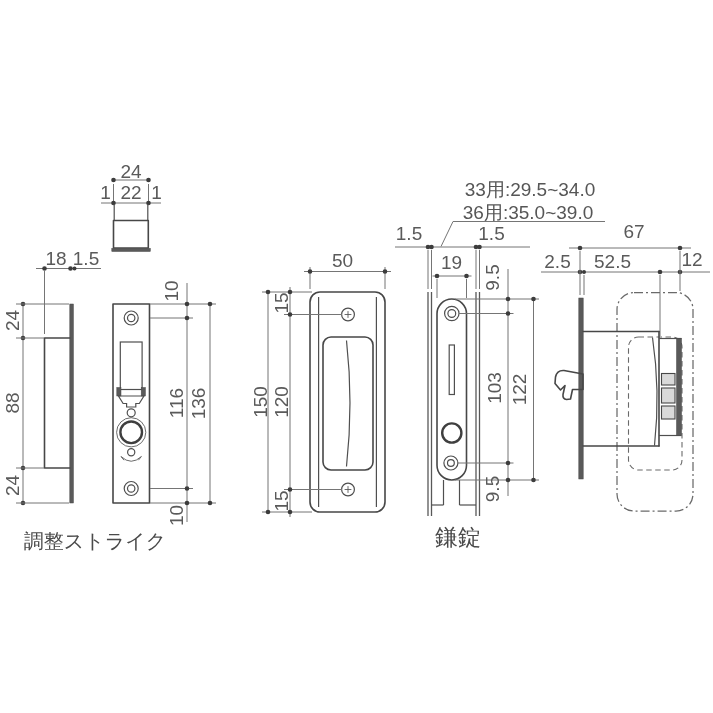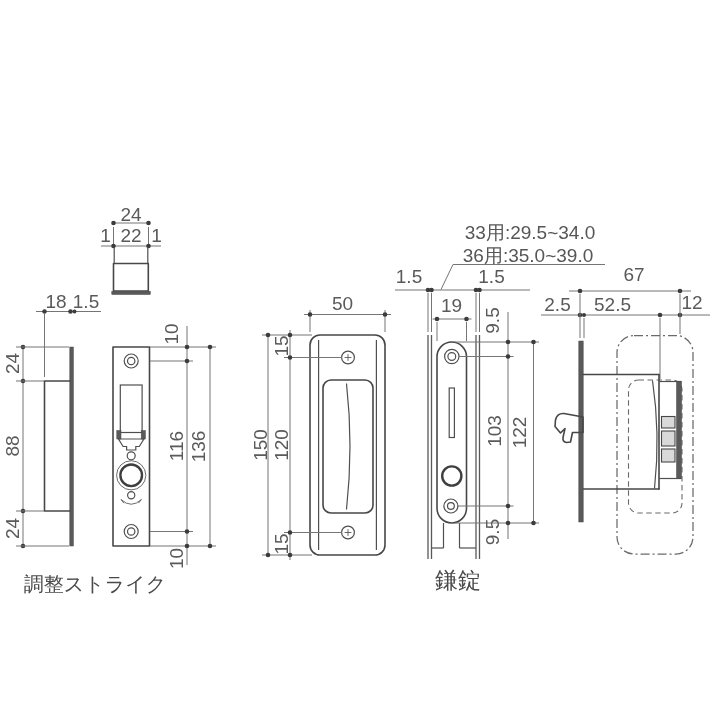--- a/index.html
+++ b/index.html
@@ -1,18 +1,18 @@
 <!DOCTYPE html>
 <html><head>
 <meta charset="utf-8">
 <style>
   html,body { margin:0; padding:0; background:#ffffff; }
   .sheet {
     position:relative; width:713px; height:582px; background:#ffffff;
-    font-family:"Liberation Sans", sans-serif; overflow:hidden;margin-top:43px;
+    font-family:"Liberation Sans", sans-serif; overflow:hidden;
   }
   svg { display:block; }
   svg text {
     fill:#5a5a5a; font-size:19px;
     font-family:"Liberation Sans", sans-serif;
   }
   .part  { stroke:#474747; stroke-width:1.6; fill:none; stroke-linejoin:round; stroke-linecap:round; }
   .bold  { stroke:#3f3f3f; stroke-width:2.4; fill:none; }
   .thin  { stroke:#4f4f4f; stroke-width:1.2; fill:none; }
   .hair  { stroke:#5a5a5a; stroke-width:0.9; fill:none; }

